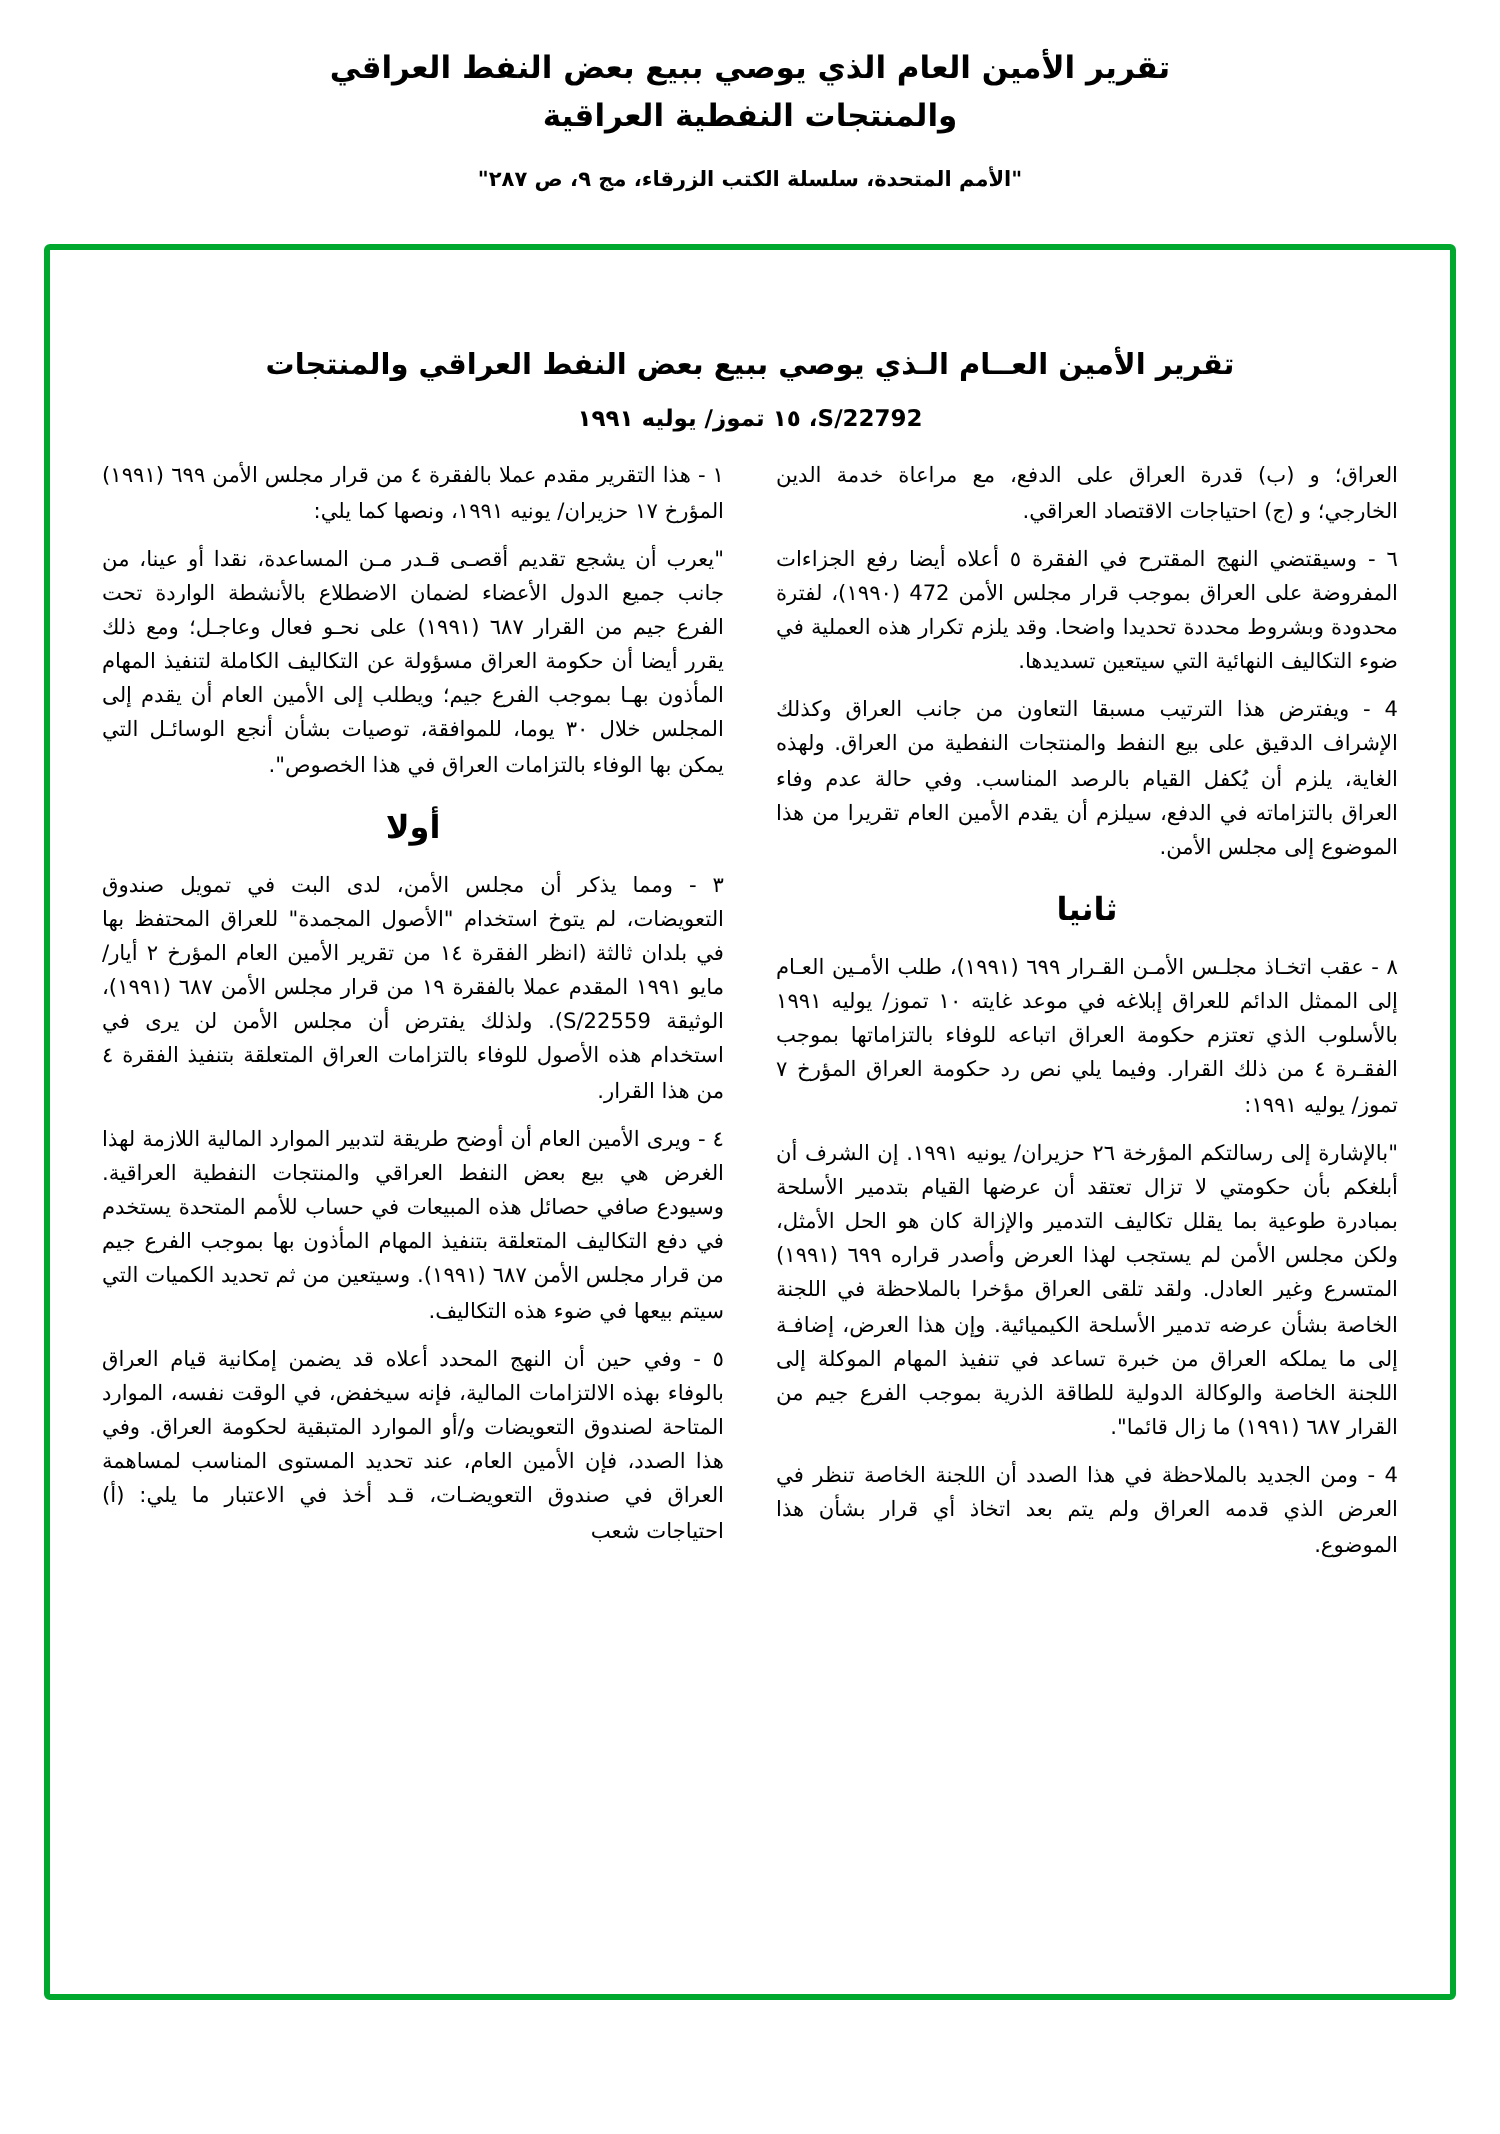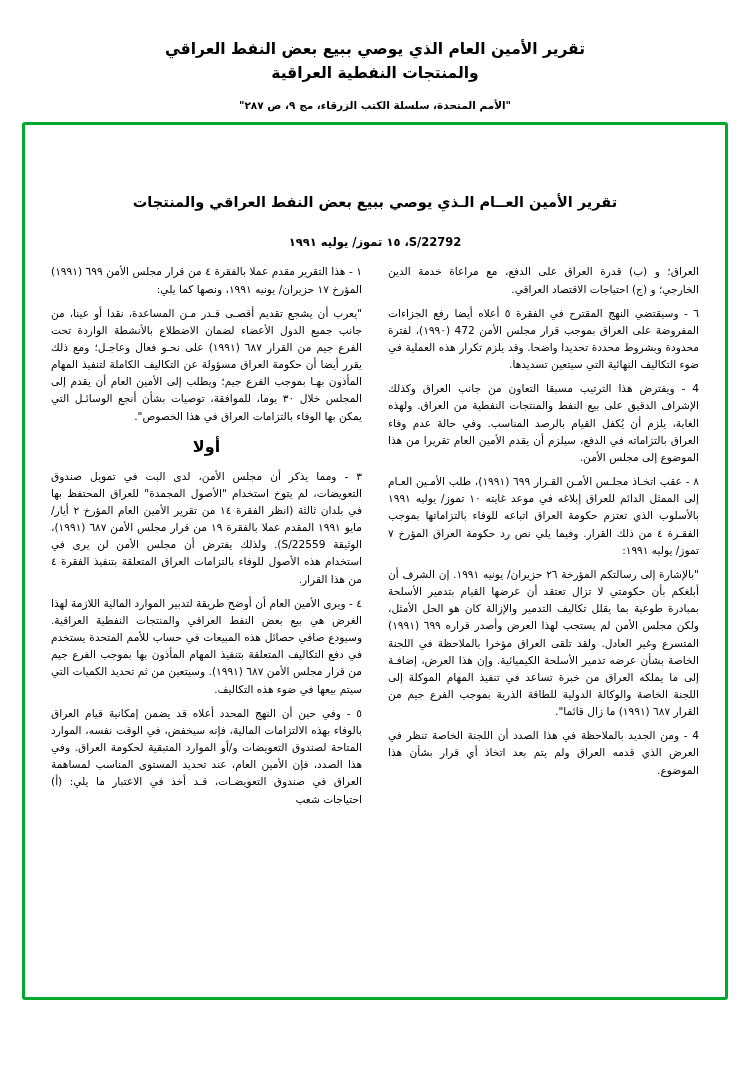--- a/index.html
+++ b/index.html
@@ -13,21 +13,21 @@
     font-family: "DejaVu Sans", "Liberation Sans", sans-serif;
     color: #000000;
     position: relative;
     overflow: hidden;
   }
 
   .page {
     width: 750px;
     height: 1042px;
     box-sizing: border-box;
-    padding: 15px;
+    padding: 0;
     position: relative;
   }
 
   
   .doc-header {
     text-align: center;
     padding: 22px 60px 0 60px;
   }
   .doc-header .line {
     font-size: 15.5px;
@@ -62,28 +62,26 @@
 
   
   .title-block {
     text-align: center;
     padding: 20px 34px 6px 34px;
   }
   .title-block .t-line {
     font-size: 14.5px;
     font-weight: bold;
     line-height: 1.75;
-    margin-top: 19px;
   }
 
   .docnum {
     text-align: center;
     font-size: 11.5px;
     font-weight: bold;
-    margin-top: 14px;
     margin-bottom: 14px;
     direction: rtl;
   }
 
   
   .columns {
     display: flex;
     flex-direction: row;
     gap: 26px;
     font-size: 10.6px;
@@ -129,20 +127,21 @@
 
       <div class="docnum">S/22792، ١٥ تموز/ يوليه ١٩٩١</div>
 
       <div class="columns">
 
         <div class="col">
           <p>العراق؛ و (ب) قدرة العراق على الدفع، مع مراعاة خدمة الدين الخارجي؛ و (ج) احتياجات الاقتصاد العراقي.</p>
           <p>٦ - وسيقتضي النهج المقترح في الفقرة ٥ أعلاه أيضا رفع الجزاءات المفروضة على العراق بموجب قرار مجلس الأمن 472 (١٩٩٠)، لفترة محدودة وبشروط محددة تحديدا واضحا. وقد يلزم تكرار هذه العملية في ضوء التكاليف النهائية التي سيتعين تسديدها.</p>
           <p>4 - ويفترض هذا الترتيب مسبقا التعاون من جانب العراق وكذلك الإشراف الدقيق على بيع النفط والمنتجات النفطية من العراق. ولهذه الغاية، يلزم أن يُكفل القيام بالرصد المناسب. وفي حالة عدم وفاء العراق بالتزاماته في الدفع، سيلزم أن يقدم الأمين العام تقريرا من هذا الموضوع إلى مجلس الأمن.</p>
 
+          <div class="section-head">ثانيا</div>
 
           <p>٨ - عقب اتخـاذ مجلـس الأمـن القـرار ٦٩٩ (١٩٩١)، طلب الأمـين العـام إلى الممثل الدائم للعراق إبلاغه في موعد غايته ١٠ تموز/ يوليه ١٩٩١ بالأسلوب الذي تعتزم حكومة العراق اتباعه للوفاء بالتزاماتها بموجب الفقـرة ٤ من ذلك القرار. وفيما يلي نص رد حكومة العراق المؤرخ ٧ تموز/ يوليه ١٩٩١:</p>
           <p class="quote-block">"بالإشارة إلى رسالتكم المؤرخة ٢٦ حزيران/ يونيه ١٩٩١. إن الشرف أن أبلغكم بأن حكومتي لا تزال تعتقد أن عرضها القيام بتدمير الأسلحة بمبادرة طوعية بما يقلل تكاليف التدمير والإزالة كان هو الحل الأمثل، ولكن مجلس الأمن لم يستجب لهذا العرض وأصدر قراره ٦٩٩ (١٩٩١) المتسرع وغير العادل. ولقد تلقى العراق مؤخرا بالملاحظة في اللجنة الخاصة بشأن عرضه تدمير الأسلحة الكيميائية. وإن هذا العرض، إضافـة إلى ما يملكه العراق من خبرة تساعد في تنفيذ المهام الموكلة إلى اللجنة الخاصة والوكالة الدولية للطاقة الذرية بموجب الفرع جيم من القرار ٦٨٧ (١٩٩١) ما زال قائما".</p>
           <p>4 - ومن الجديد بالملاحظة في هذا الصدد أن اللجنة الخاصة تنظر في العرض الذي قدمه العراق ولم يتم بعد اتخاذ أي قرار بشأن هذا الموضوع.</p>
         </div>
 
         <div class="col">
           <p>١ - هذا التقرير مقدم عملا بالفقرة ٤ من قرار مجلس الأمن ٦٩٩ (١٩٩١) المؤرخ ١٧ حزيران/ يونيه ١٩٩١، ونصها كما يلي:</p>
           <p class="quote-block">"يعرب أن يشجع تقديم أقصـى قـدر مـن المساعدة، نقدا أو عينا، من جانب جميع الدول الأعضاء لضمان الاضطلاع بالأنشطة الواردة تحت الفرع جيم من القرار ٦٨٧ (١٩٩١) على نحـو فعال وعاجـل؛ ومع ذلك يقرر أيضا أن حكومة العراق مسؤولة عن التكاليف الكاملة لتنفيذ المهام المأذون بهـا بموجب الفرع جيم؛ ويطلب إلى الأمين العام أن يقدم إلى المجلس خلال ٣٠ يوما، للموافقة، توصيات بشأن أنجع الوسائـل التي يمكن بها الوفاء بالتزامات العراق في هذا الخصوص".</p>
 

